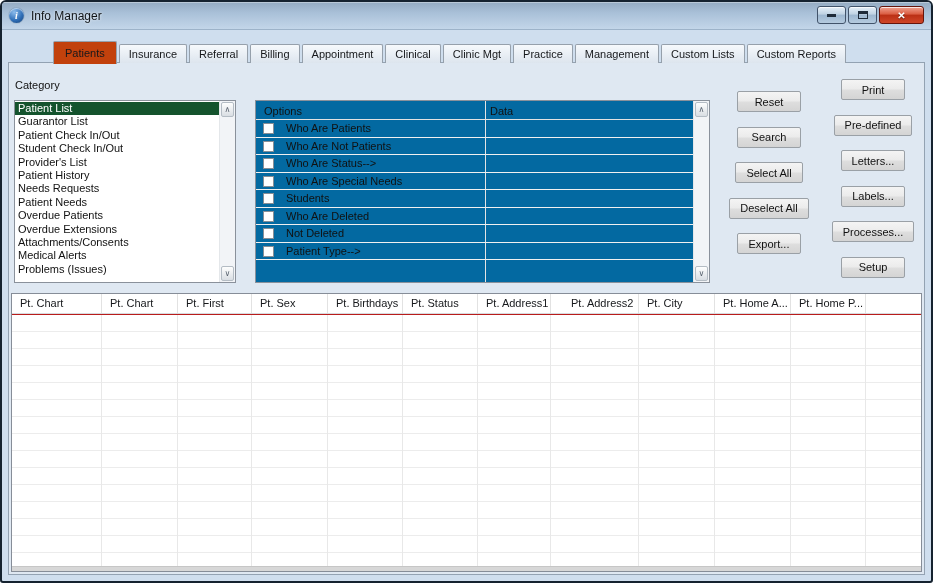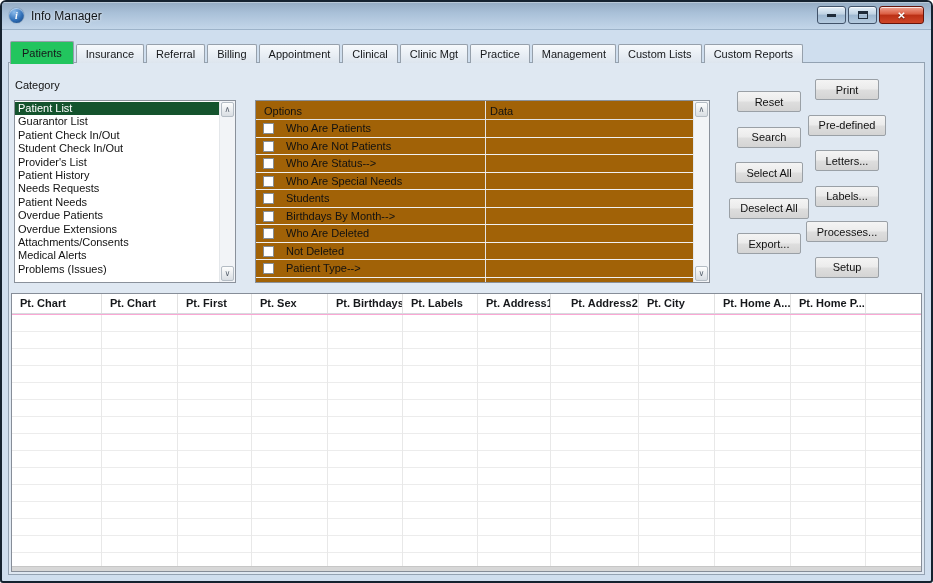--- a/index.html
+++ b/index.html
@@ -29,21 +29,21 @@
   .cap.close { width:45px; border-color:#66140b; color:#fff; font-size:10px; font-weight:bold;
                background:linear-gradient(#f0a290, #da5c41 45%, #ba2f15 50%, #cf4628);
                text-shadow:0 1px 1px rgba(0,0,0,.5); }
 
   
   .tabs { position:absolute; left:8px; top:39px; height:23px; display:flex; align-items:flex-end; z-index:3; }
   .tab { height:19px; margin-right:2px; margin-bottom:1px; padding:0 9px;
          background:linear-gradient(#f6f9fc, #dde5ee);
          border:1px solid #96a0ab; border-bottom:none; border-radius:2px 2px 0 0;
          font-size:11px; color:#16181b; display:flex; align-items:center; white-space:nowrap; }
-  .tab.selected { height:23px; margin-bottom:0; background:#22c55e; z-index:4; padding:0 11px; }
+  .tab.selected { height:23px; margin-bottom:0; background:#c2410c; z-index:4; padding:0 11px;margin-left:43px; }
 
   
   .page { position:absolute; left:6px; top:60px; width:917px; height:513px;
           background:#dfe8f2; border:1px solid #93a2b2; }
 
   .cat-label { position:absolute; left:6px; top:16px; font-size:11px; color:#111; }
 
   
   .listbox { position:absolute; left:5px; top:37px; width:222px; height:183px;
              background:#fff; border:1px solid #8a919b; overflow:hidden; }
@@ -56,45 +56,45 @@
   .vscroll { position:absolute; top:0; right:0; bottom:0; width:16px;
              background:#f2f4f7; border-left:1px solid #e4e7ea; }
   .sb { position:absolute; left:1px; right:1px; height:15px; border:1px solid #b4bcc4; border-radius:2px;
         background:linear-gradient(#fefefe, #d9dee3); color:#5a6470; font-size:8px;
         display:flex; align-items:center; justify-content:center; line-height:1; }
   .sb.up { top:1px; }
   .sb.down { bottom:1px; }
 
   
   .options { position:absolute; left:246px; top:37px; width:455px; height:183px;
-             background:#a16207; border:1px solid #8a919b; overflow:hidden; }
+             background:#0369a1; border:1px solid #8a919b; overflow:hidden; }
   .data-divider { position:absolute; left:229px; top:0; bottom:0; width:1px; background:#e4e4e4; }
   .opt-header { position:absolute; top:0; left:0; right:16px; height:19px;
                 border-bottom:1px solid #e2e2e2; font-size:11px; color:#111; }
   .oh-options { position:absolute; left:8px; top:4px; }
   .oh-data { position:absolute; left:234px; top:4px; }
   .opt-rows { position:absolute; top:19px; left:0; right:16px; bottom:0; }
   .opt-row { height:17.5px; border-bottom:1px solid #f0f0f0; position:relative; }
   .checkbox { position:absolute; left:7px; top:3px; width:11px; height:11px;
               border:1px solid #878e96; background:#fff; }
   .opt-label { position:absolute; left:30px; top:2px; font-size:11px; color:#111; white-space:nowrap; }
 
   
   .btn-col { position:absolute; display:flex; flex-direction:column; align-items:center; gap:14.5px; }
   .btn-col.left  { left:722px; top:28px; width:76px; }
-  .btn-col.right { left:796px; top:16px; width:84px; }
+  .btn-col.right { left:822px; top:16px; width:84px; }
   .btn { min-width:64px; height:21px; padding:0 10px; font-size:11px; color:#111;
          font-family:"Liberation Sans",sans-serif;
          background:linear-gradient(#f4f4f4, #ebebeb 48%, #dedede 52%, #d4d4d4);
          border:1px solid #9aa0a6; border-radius:2px;
          display:flex; align-items:center; justify-content:center; white-space:nowrap; }
 
   
   .grid { position:absolute; left:2px; top:230px; width:911px; height:279px;
-          background:#f9a8d4; border:1px solid #868d98;font-weight:bold; }
+          background:#b91c1c; border:1px solid #868d98; }
   .grid-header { display:flex; height:20px; background:#fff; border-bottom:1px solid #d8dade; }
   .th { padding:3px 0 0 8px; font-size:11px; color:#16181b; border-right:1px solid #e2e2e2;
         white-space:nowrap; overflow:hidden; }
   .grid-body { position:absolute; top:21px; left:0; right:0; bottom:5px; display:flex;
                background:repeating-linear-gradient(to bottom, #fff 0 16px, #ececec 16px 17px); }
   .tcol { height:100%; border-right:1px solid #e8e8e8; }
   .th:nth-child(1), .tcol:nth-child(1){ width:90px; }
   .th:nth-child(2), .tcol:nth-child(2){ width:76px; }
   .th:nth-child(3), .tcol:nth-child(3){ width:74px; }
   .th:nth-child(4), .tcol:nth-child(4){ width:76px; }
@@ -222,24 +222,20 @@
           <div class="opt-row">
           <span class="checkbox"></span>
           <span class="opt-label">Who Are Special Needs</span>
         </div>
           <div class="opt-row">
           <span class="checkbox"></span>
           <span class="opt-label">Students</span>
         </div>
           <div class="opt-row">
           <span class="checkbox"></span>
-          <span class="opt-label">Birthdays By Month--&gt;</span>
-        </div>
-          <div class="opt-row">
-          <span class="checkbox"></span>
           <span class="opt-label">Who Are Deleted</span>
         </div>
           <div class="opt-row">
           <span class="checkbox"></span>
           <span class="opt-label">Not Deleted</span>
         </div>
           <div class="opt-row">
           <span class="checkbox"></span>
           <span class="opt-label">Patient Type--&gt;</span>
         </div>
@@ -295,21 +291,21 @@
       </div>
 
     <div class="grid">
       <div class="grid-header">
 
       <div class="th">Pt. Chart</div>
           <div class="th">Pt. Chart</div>
           <div class="th">Pt. First</div>
           <div class="th">Pt. Sex</div>
           <div class="th">Pt. Birthdays</div>
-          <div class="th">Pt. Labels</div>
+          <div class="th">Pt. Status</div>
           <div class="th">Pt. Address1</div>
           <div class="th">Pt. Address2</div>
           <div class="th">Pt. City</div>
           <div class="th">Pt. Home A...</div>
           <div class="th">Pt. Home P...</div>
         </div>
       <div class="grid-body">
 
       <div class="tcol"></div>
           <div class="tcol"></div>

